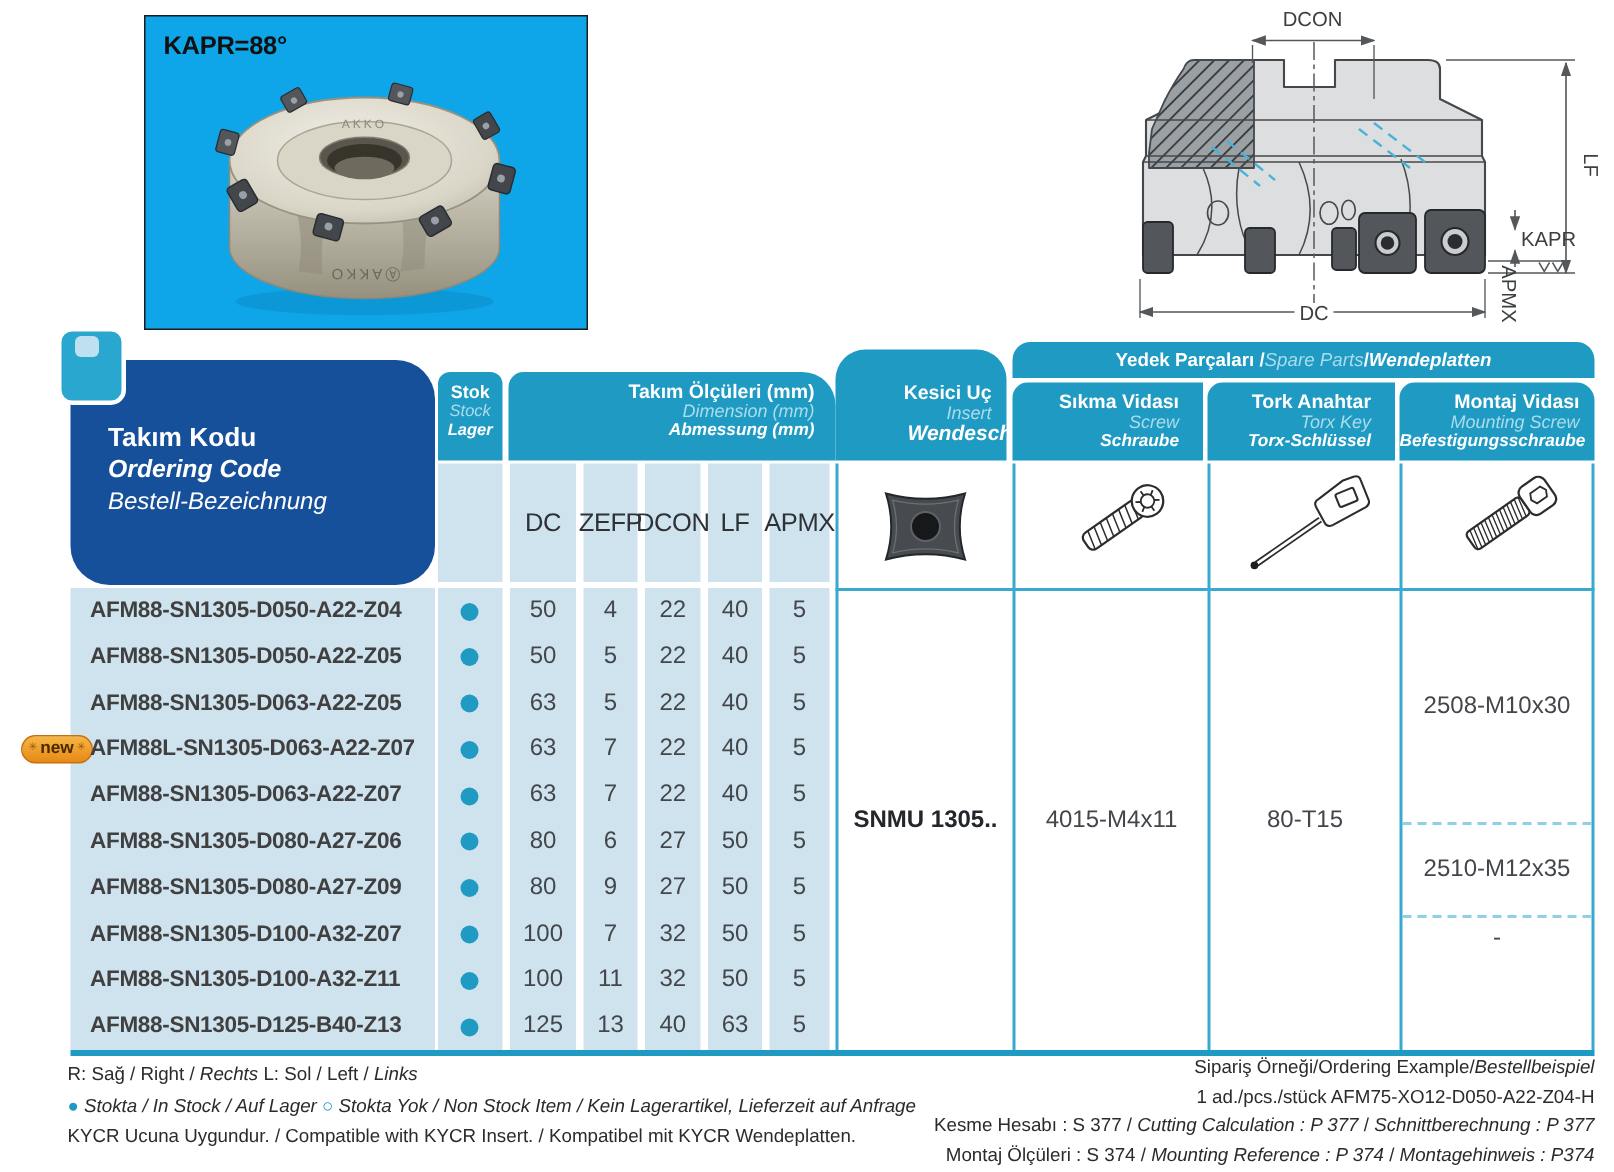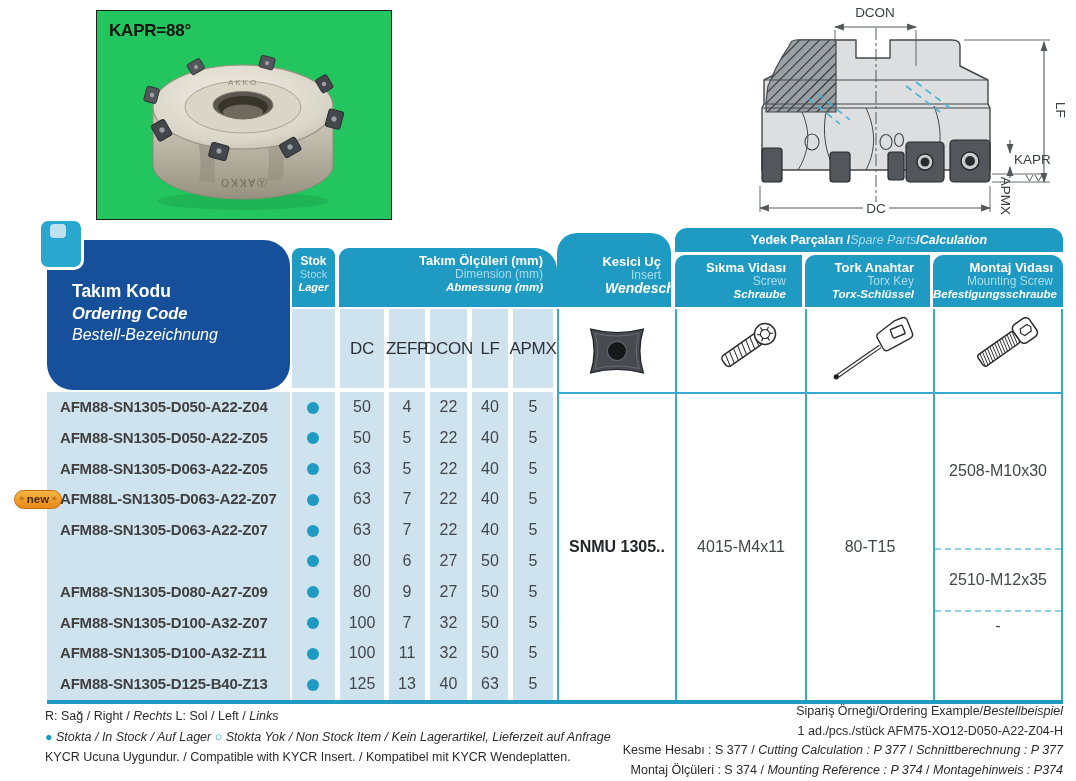--- a/index.html
+++ b/index.html
@@ -3,35 +3,35 @@
 <meta charset="utf-8">
 <style>
   html,body{margin:0;padding:0;background:#fff;}
   .page{position:relative;width:1076px;height:781px;background:#fff;overflow:hidden;
         font-family:"Liberation Sans","DejaVu Sans",sans-serif;color:#2b2b2b;}
   .abs{position:absolute;}
   .it{font-style:italic;}
   .bd{font-weight:bold;}
 
   
-  .photo-box{left:96px;top:10px;width:294px;height:208px;border:1.5px solid #1d1d1d;background:#22c55e;}
+  .photo-box{left:96px;top:10px;width:294px;height:208px;border:1.5px solid #1d1d1d;background:#0ea5e9;}
   .kapr-label{left:12px;top:10px;font-size:17px;font-weight:bold;color:#111;letter-spacing:-0.2px;}
 
   
   .tbl{left:47px;top:228px;width:1016px;height:476px;}
   .corner-tab{left:-9px;top:-10px;width:40px;height:46px;background:#2aa7cf;border:3px solid #fff;
               border-radius:10px;z-index:5;}
   .corner-tab .inner{position:absolute;left:9px;top:3px;width:16px;height:14px;background:#bfe0ee;border-radius:4px;}
 
   .cyan{background:#1f9ac2;color:#fff;}
   .band-spare{left:628px;top:0;width:388px;height:24px;border-radius:12px 12px 0 0;
               display:flex;align-items:center;justify-content:center;font-size:12.5px;}
   .hdr{box-sizing:border-box;padding-top:6px;}
   .hdr .l1{display:block;font-weight:bold;font-size:13px;line-height:14px;color:#fff;}
-  .hdr .l2{display:block;font-size:12px;line-height:13px;color:#a9dcec;}
+  .hdr .l2{display:block;font-style:italic;font-size:12px;line-height:13px;color:#a9dcec;}
   .hdr .l3{display:block;font-style:italic;font-weight:bold;font-size:11.5px;line-height:13px;color:#fff;}
   .hdr-stok{left:245px;top:20px;width:43px;height:59px;border-radius:8px 8px 0 0;text-align:center;}
   .hdr-dims{left:292px;top:20px;width:218px;height:59px;border-radius:10px 22px 0 0;text-align:right;padding-right:14px;}
   .hdr-insert{left:510px;top:5px;width:114px;height:74px;border-radius:20px 20px 0 0;text-align:right;
               padding-right:10px;padding-top:22px;}
   .hdr-insert .l3{font-size:14px;margin-left:48px;}
   .hdr-screw{left:628px;top:27px;width:127px;height:52px;border-radius:10px 0 0 0;text-align:right;padding-right:16px;}
   .hdr-torx{left:758px;top:27px;width:125px;height:52px;border-radius:10px 0 0 0;text-align:right;padding-right:16px;}
   .hdr-mount{left:886px;top:27px;width:130px;height:52px;border-radius:10px 12px 0 0;text-align:right;padding-right:10px;}
 
@@ -224,21 +224,21 @@
   <div class="abs tbl">
 
     <div class="abs corner-tab">
         <span class="inner"></span>
       </div>
 
     <div class="abs cyan band-spare">
         <span class="bd">Yedek Parçaları / </span>
         <span class="it" style="color: rgb(169, 220, 236);">Spare Parts</span>
         <span class="bd"> / </span>
-        <span class="it bd">Calculation</span>
+        <span class="it bd">Wendeplatten</span>
       </div>
 
     <div class="abs cyan hdr hdr-stok">
       <span class="l1" style="font-size:12px">Stok</span>
       <span class="l2" style="font-size:11px">Stock</span>
       <span class="l3" style="font-size:11px">Lager</span>
     </div>
 
     <div class="abs cyan hdr hdr-dims">
       <span class="l1">Takım Ölçüleri (mm)</span>
@@ -405,20 +405,21 @@
     <span class="code">AFM88-SN1305-D063-A22-Z07</span>
     <span class="dot"></span>
     <span class="num col-dc">63</span>
     <span class="num col-zefp">7</span>
     <span class="num col-dcon">22</span>
     <span class="num col-lf">40</span>
     <span class="num col-apmx">5</span>
   </div>
         <div class="row">
 
+    <span class="code">AFM88-SN1305-D080-A27-Z06</span>
     <span class="dot"></span>
     <span class="num col-dc">80</span>
     <span class="num col-zefp">6</span>
     <span class="num col-dcon">27</span>
     <span class="num col-lf">50</span>
     <span class="num col-apmx">5</span>
   </div>
         <div class="row">
 
     <span class="code">AFM88-SN1305-D080-A27-Z09</span>

